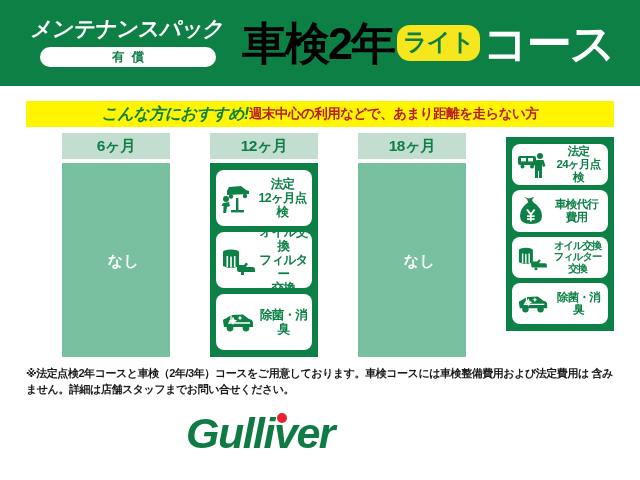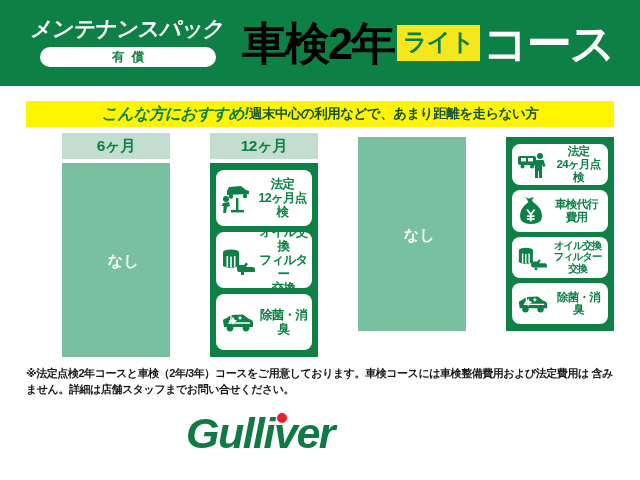--- a/index.html
+++ b/index.html
@@ -70,21 +70,21 @@
     letter-spacing: -2px;
     line-height: 1;
   }
   .hl-badge {
     background: #f5e61e;
     color: #0c8045;
     font-size: 24px;
     font-weight: bold;
     letter-spacing: -1px;
     line-height: 1;
-    border-radius: 0;
+    border-radius: 13px;
     padding: 5px 6px 7px 6px;
     margin: 0 3px;
   }
   .hl-white {
     color: #ffffff;
     font-size: 45px;
     font-weight: bold;
     letter-spacing: -2px;
     line-height: 1;
   }
@@ -102,21 +102,21 @@
   }
   .reco-title {
     color: #0c8045;
     font-size: 16px;
     font-weight: bold;
     font-style: italic;
     letter-spacing: -0.5px;
     line-height: 1;
   }
   .reco-sub {
-    color: #14532d;
+    color: #b91c1c;
     font-size: 13.5px;
     font-weight: bold;
     letter-spacing: -0.5px;
     line-height: 1;
   }
 
   
   .table {
     position: absolute;
     left: 26px; top: 133px;
@@ -325,20 +325,21 @@
         </span>
         <span class="badge-text">
           <span>除菌・消臭</span>
         </span>
       </div>
 
     </div>
   </div>
 
   <div class="col">
+    <div class="col-head">18ヶ月</div>
     <div class="col-body none">
       <span class="none-label">なし</span>
     </div>
   </div>
 
   <div class="col col-24">
     <div class="col-body items">
 
       <div class="badge">
         <span class="badge-icon">

